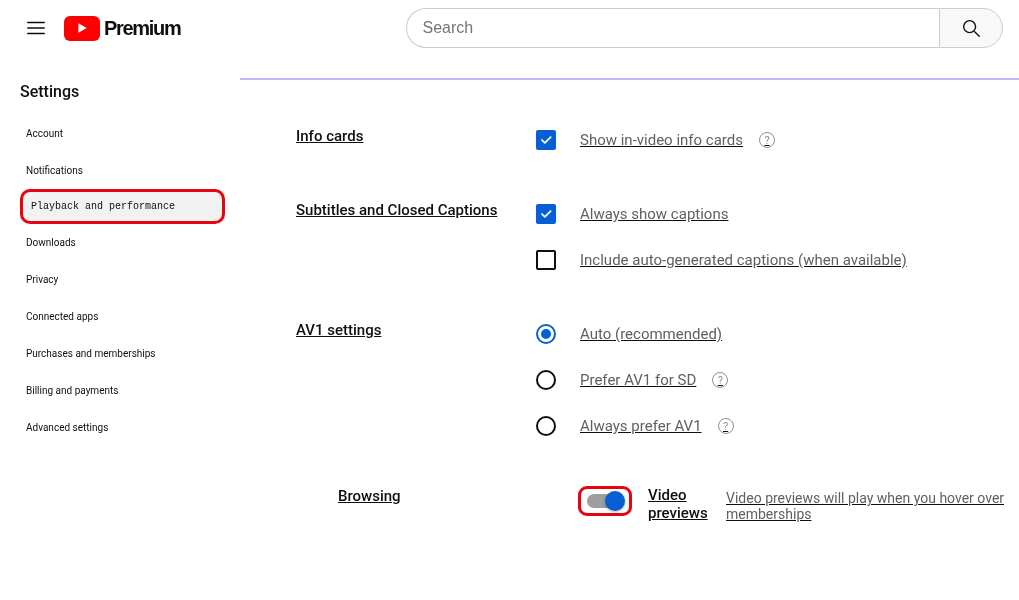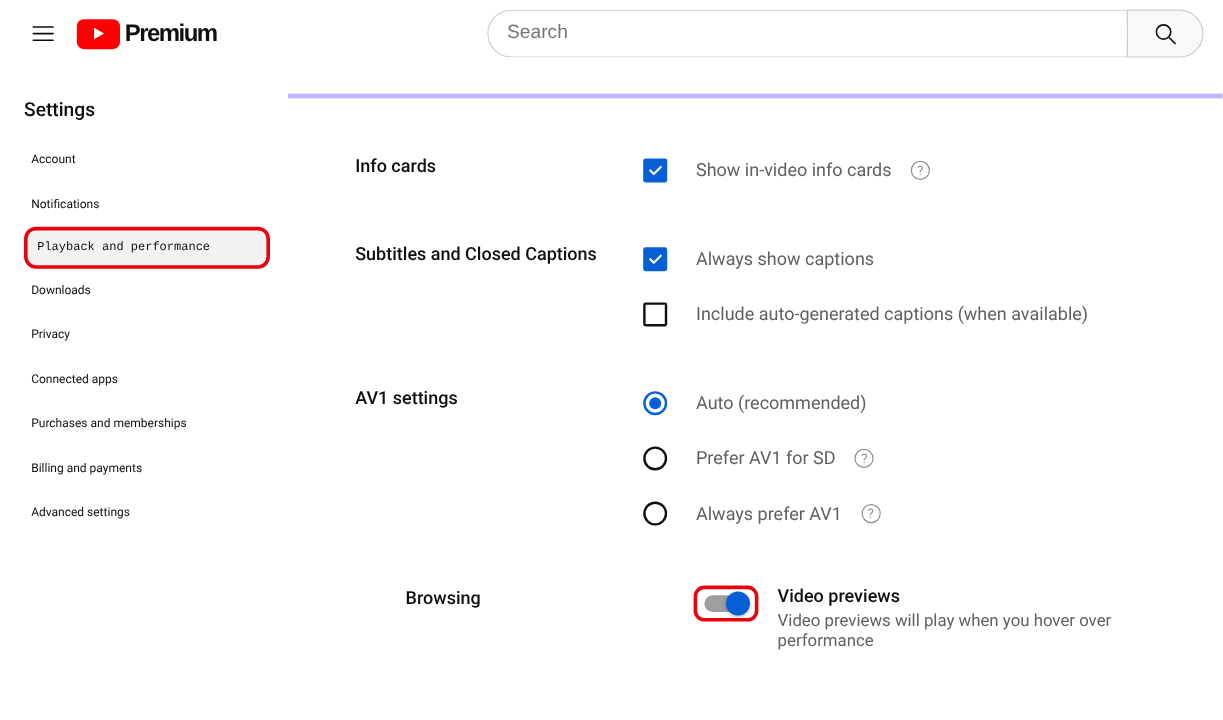--- a/index.html
+++ b/index.html
@@ -16,21 +16,21 @@
 
     .body-wrap { display: flex; padding-top: 0; }
 
     .sidebar { width: 240px; padding: 8px 0 0 20px; }
     .sidebar-title { font-size: 16px; font-weight: 500; color: #0f0f0f; padding: 18px 0 14px 0; }
     .sidebar-list { list-style: none; }
     .sidebar-item { padding: 13px 6px; font-size: 10px; color: #0f0f0f; cursor: pointer; border-radius: 4px; display: inline-block; width: 205px; }
     .sidebar-item.active { background: #0000000d; }
     .highlight-red { border: 3px solid #e7040f; border-radius: 10px; padding: 9px 8px; box-shadow: 0 0 0 0px #e7040f; display: inline-block; font-family: Liberation Mono, monospace; }
 
-    .main { flex: 1; padding: 14px 12px 0 56px; border-top: 4px solid #c4b5fd; margin-top: 22px; }
+    .main { flex: 1; padding: 14px 12px 0 56px; border-top: 2px solid #c4b5fd; margin-top: 22px; text-decoration: underline; }
     .section { display: flex; margin-bottom: 36px; }
     .section-title { width: 240px; font-size: 15px; font-weight: 500; color: #0f0f0f; padding-top: 0; line-height: 1.4; }
     .section-content { flex: 1; }
     .row { display: flex; align-items: center; margin-bottom: 10px; min-height: 28px; }
     .row2 { display: flex; align-items: flex-start; }
 
     .checkbox { width: 20px; height: 20px; border: 2px solid #0f0f0f; border-radius: 2px; margin-right: 24px; display: flex; align-items: center; justify-content: center; cursor: pointer; flex-shrink: 0; }
     .checkbox.checked { background: #065fd4; border-color: #065fd4; }
     .checkbox.checked svg { display: block; }
     .checkbox svg { display: none; }
@@ -41,21 +41,21 @@
     .radio.selected .radio-dot { display: block; }
 
     .opt-label { font-size: 15px; color: #606060; }
     .help-icon { width: 16px; height: 16px; border: 1px solid #909090; border-radius: 50%; display: inline-flex; align-items: center; justify-content: center; margin-left: 16px; font-size: 11px; color: #909090; cursor: pointer; }
 
     .toggle-wrap { position: relative; display: inline-flex; align-items: center; margin-right: 16px; }
     .toggle-highlight { border: 3px solid #e7040f; border-radius: 9px; padding: 5px 6px; }
     .toggle { width: 36px; height: 14px; background: #9e9e9e; border-radius: 8px; position: relative; cursor: pointer; }
     .toggle-knob { width: 20px; height: 20px; background: #065fd4; border-radius: 50%; position: absolute; top: -3px; right: -2px; box-shadow: 0 1px 3px rgba(0,0,0,0.3); }
     
-    .toggle-text-wrap { display: flex; flex-direction: column; }
+    .toggle-text-wrap { display: flex; flex-direction: row; }
     .toggle-title { font-size: 15px; font-weight: 500; color: #0f0f0f; }
     .toggle-desc { font-size: 14px; color: #606060; margin-top: 4px; }
 
     .section + .section { margin-top: 24px; }
     .row + .row { margin-top: 18px; }
   </style>
 </head>
 <body>
 
 <div class="header">
@@ -162,20 +162,20 @@
       <div class="section-title">Browsing</div>
       <div class="section-content">
         <div class="row2">
           <div class="toggle-wrap toggle-highlight">
             <div class="toggle">
               <div class="toggle-knob"></div>
             </div>
           </div>
           <div class="toggle-text-wrap">
             <span class="toggle-title">Video previews</span>
-            <span class="toggle-desc">Video previews will play when you hover over performance</span>
+            <span class="toggle-desc">Video previews will play when you hover over memberships</span>
           </div>
         </div>
       </div>
     </div>
 
   </div>
 </div>
 
 </body></html>

